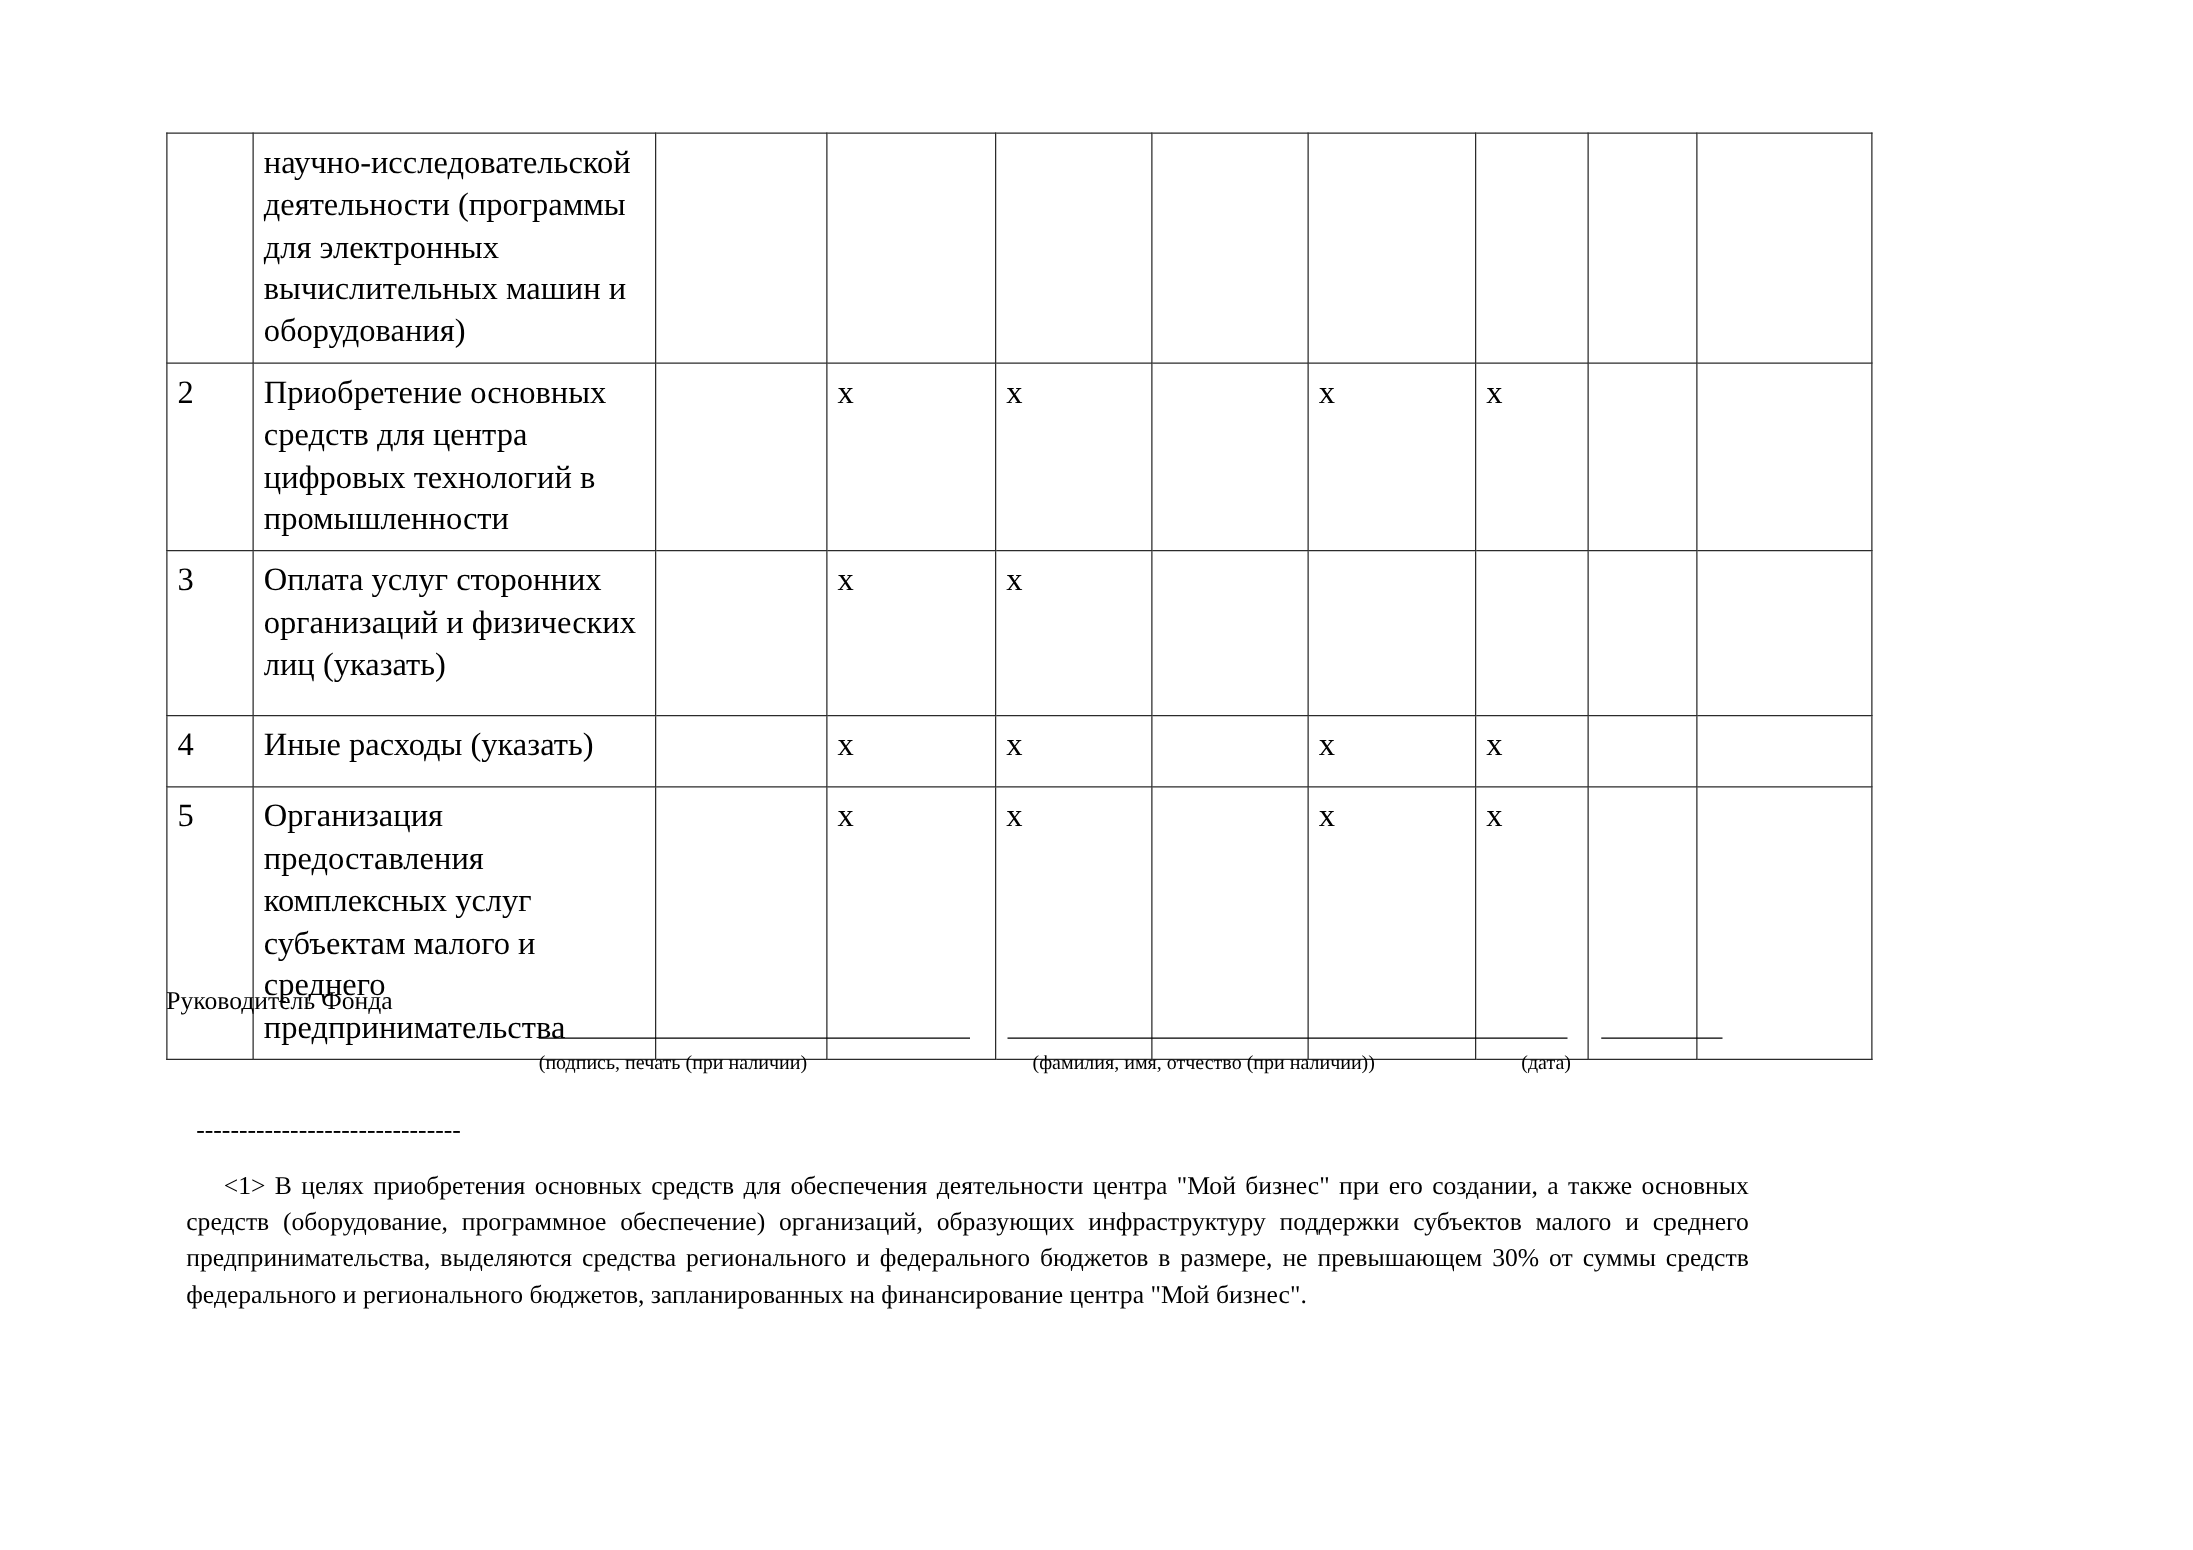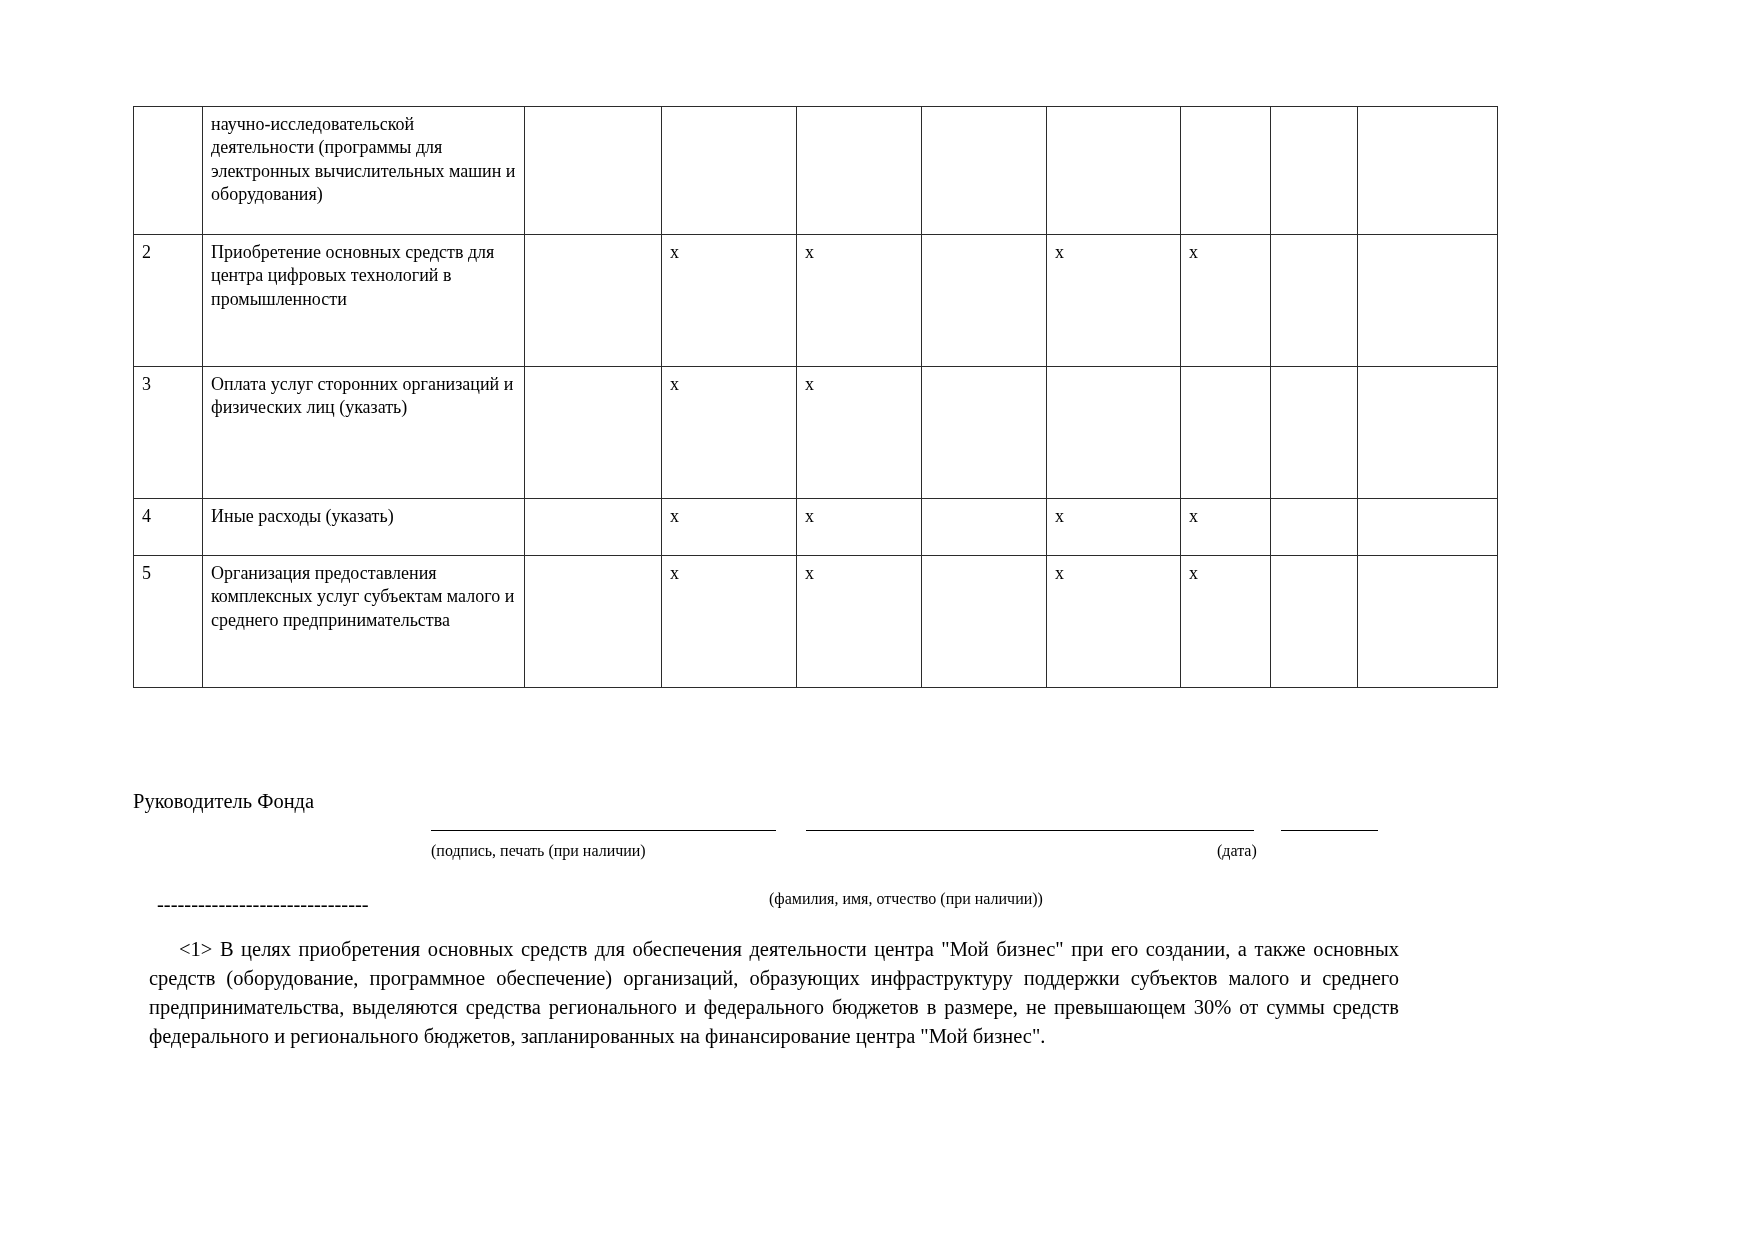--- a/index.html
+++ b/index.html
@@ -27,21 +27,21 @@
   .tbl-wrap {
     position: absolute;
     left: 133px;
     top: 106px;
     width: 1272px;
   }
   table.cost-table {
     border-collapse: collapse;
     table-layout: fixed;
     width: 1272px;
-    font-size: 18px;
+    font-size: 26px;
     line-height: 1.30;
   }
   table.cost-table td {
     border: 1px solid #2b2b2b;
     padding: 6px 8px 8px 8px;
     vertical-align: top;
     text-align: left;
     word-wrap: break-word;
     hyphens: none;
   }
@@ -87,21 +87,21 @@
   .sig-line.l3 { left: 1148px; top: 40px; width: 97px; }
 
   .sig-cap {
     position: absolute;
     top: 52px;
     text-align: left;
     font-size: 16px;
     white-space: nowrap;
   }
   .sig-cap.c1 { left: 298px;  width: 345px; }
-  .sig-cap.c2 { left: 636px;  width: 448px; margin-top: 48px; }
+  .sig-cap.c2 { left: 693px;  width: 448px; }
   .sig-cap.c3 { left: 1084px; width: 97px; }
 
   
   .footnotes {
     position: absolute;
     left: 133px;
     top: 890px;
     width: 1282px;
     font-size: 20.5px;
     line-height: 1.42;

